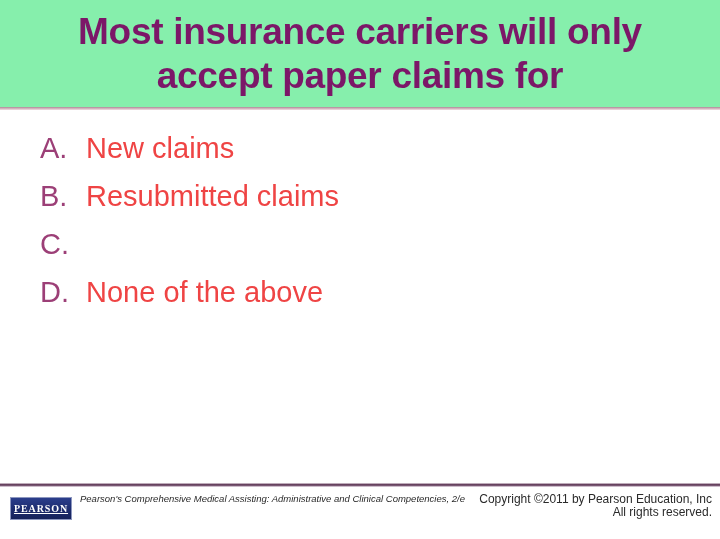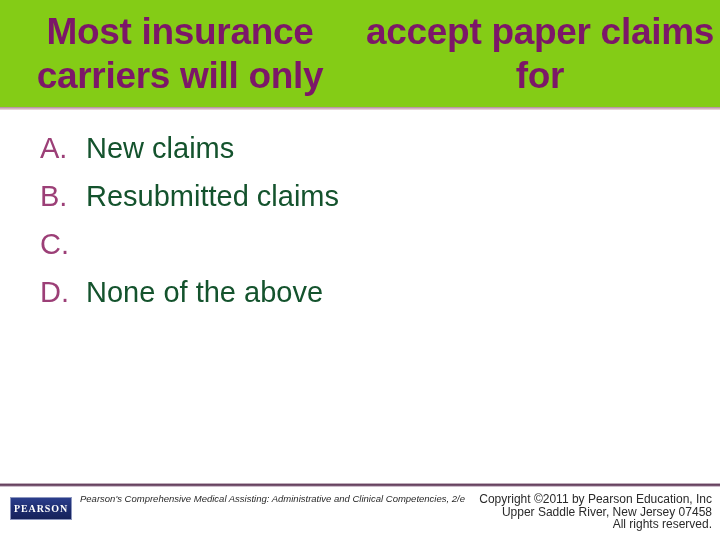--- a/index.html
+++ b/index.html
@@ -25,23 +25,24 @@
     background: #ffffff;
   }
 
   
   .title-banner {
     position: absolute;
     left: 0;
     top: 0;
     width: 720px;
     height: 107px;
-    background: #84cc16;
+    background: #86efac;
     box-sizing: border-box;
     display: flex;
+    flex-direction: column;
     align-items: center;
     justify-content: center;
   }
   .title-banner-line {
     position: absolute;
     left: 0;
     top: 107px;
     width: 720px;
     height: 3px;
     background: linear-gradient(to bottom, #b08898 0%, #d8bcc4 60%, #efe0e4 100%);
@@ -77,21 +78,21 @@
     font-size: 29px;
     line-height: 34px;
     color: #9c3f77;
     font-family: "Liberation Sans", sans-serif;
     font-weight: normal;
   }
   .answer-text {
     flex: 1 1 auto;
     font-size: 29px;
     line-height: 34px;
-    color: #14532d;
+    color: #ef4444;
     font-family: "Liberation Sans", sans-serif;
     font-weight: normal;
   }
 
   
   .footer-rule {
     position: absolute;
     left: 0;
     top: 483px;
     width: 720px;
@@ -117,20 +118,21 @@
     display: flex;
     align-items: center;
     justify-content: center;
   }
   .pearson-logo-text {
     color: #ffffff;
     font-family: "Liberation Serif", serif;
     font-size: 10px;
     font-weight: bold;
     letter-spacing: 0.9px;
+    text-decoration: underline;
   }
   .footer-book {
     position: absolute;
     left: 80px;
     top: 1px;
     width: 400px;
   }
   .book-title {
     font-family: "Liberation Sans", sans-serif;
     font-style: italic;
@@ -202,19 +204,18 @@
     <div class="pearson-logo">
       <span class="pearson-logo-text">PEARSON</span>
     </div>
 
     <div class="footer-book">
       <div class="book-title">Pearson's Comprehensive Medical Assisting: Administrative and Clinical Competencies, 2/e</div>
     </div>
 
     <div class="footer-copyright">
       <div class="copyright-line">Copyright ©2011 by Pearson Education, Inc</div>
-      <div class="copyright-line">Upper Saddle River, New Jersey 07458</div>
       <div class="copyright-line">All rights reserved.</div>
     </div>
 
   </div>
 
 </div>
 
 </body></html>

